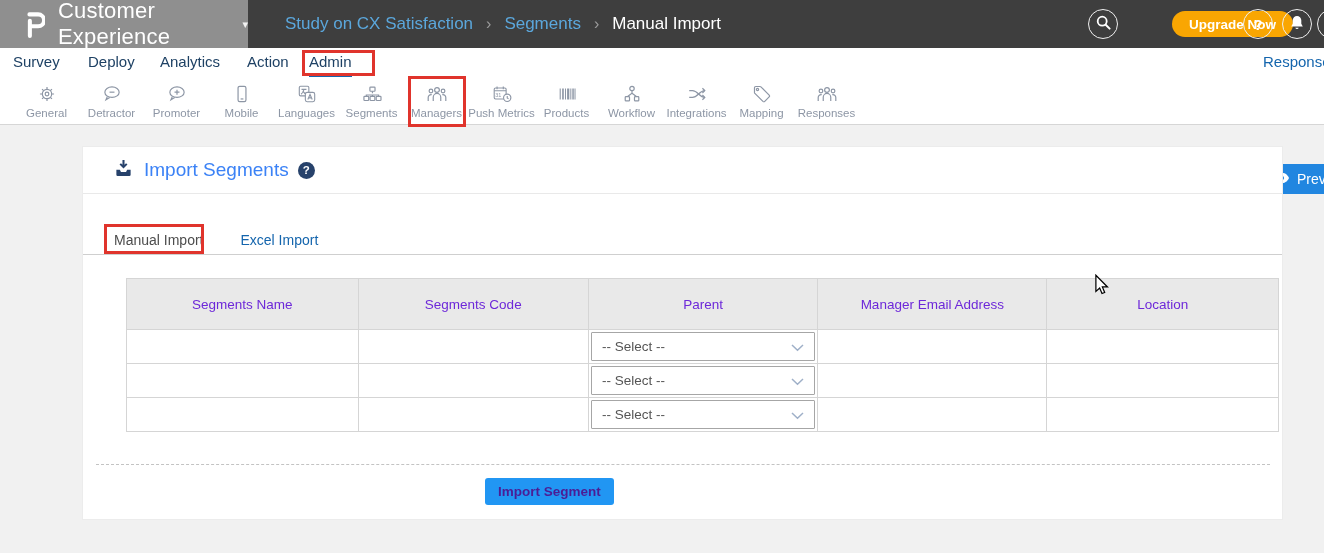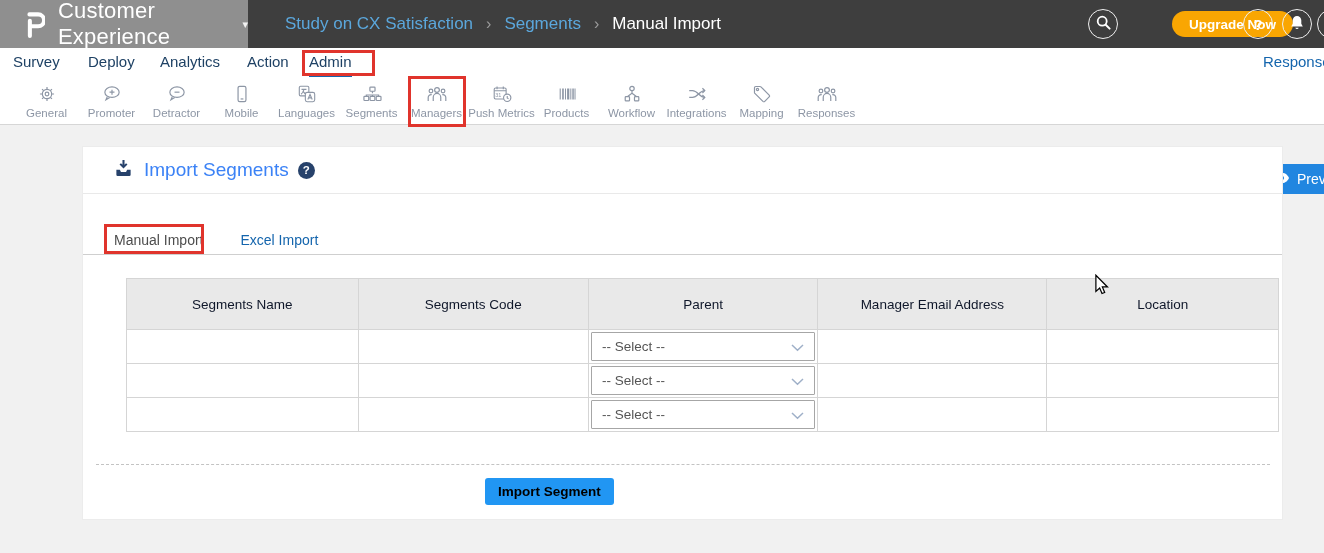--- a/index.html
+++ b/index.html
@@ -57,30 +57,30 @@
   .title-help{width:17px;height:17px;border-radius:50%;background:#27426b;color:#fff;font-size:11.5px;font-weight:bold;
     display:flex;align-items:center;justify-content:center;margin-left:9px;cursor:pointer}
   .tabs-bar{position:absolute;left:0;top:79px;width:100%;height:29px;border-bottom:1px solid #cfcfcf;
     display:flex;padding-left:31px;gap:37px}
   .imp-tab{font-size:14px;line-height:28px;cursor:pointer;text-decoration:none;white-space:nowrap}
   .imp-tab.active{color:#4d4d4d}
   .imp-tab.link{color:#1465ad}
 
   
   .seg-table{position:absolute;left:43px;top:131px;width:1153px;border-collapse:collapse;table-layout:fixed}
-  .seg-table th{height:51px;background:#e9e9e9;color:#0f172a;font-weight:normal;font-size:13.5px;
+  .seg-table th{height:51px;background:#e9e9e9;color:#6d28d9;font-weight:normal;font-size:13.5px;
     border:1px solid #d5d5d5;text-align:center}
   .seg-table td{height:33px;background:#fff;border:1px solid #d5d5d5;padding:0}
   .sel{margin:2px;height:29px;border:1px solid #a6a6a6;border-radius:1px;background:#fff;display:flex;
     align-items:center;justify-content:space-between;padding:0 10px 0 10px;cursor:pointer}
   .sel-label{font-size:13.5px;color:#555}
 
   .dashed{position:absolute;left:13px;top:317px;width:1174px;border-top:1px dashed #c3c3c3}
   .import-btn{position:absolute;left:402px;top:331px;height:27px;padding:0 13px;background:#2196f3;border:none;
-    border-radius:3px;color:#000000;font-size:13.5px;font-weight:bold;cursor:pointer;font-family:inherit}
+    border-radius:3px;color:#4c1d95;font-size:13.5px;font-weight:bold;cursor:pointer;font-family:inherit}
 
   
   .annot{position:absolute;border:3px solid #e0342c;pointer-events:none;z-index:40;background:transparent}
   .cursor{position:absolute;z-index:50;pointer-events:none}
 </style>
 </head>
 <body>
 
 <div class="screen">
 
@@ -145,34 +145,34 @@
             <path d="M12 4.3v2.5M12 17.2v2.5M4.3 12h2.5M17.2 12h2.5M6.6 6.6l1.7 1.7M15.7 15.7l1.7 1.7M17.4 6.6l-1.7 1.7M8.3 15.7l-1.7 1.7"></path>
             </svg>
         </span>
         <span class="tlabel">General</span>
       </div>
       <div class="tool">
         <span class="ticon">
           <svg width="22" height="22" viewBox="0 0 24 24" stroke="#8d96a5" fill="none" stroke-width="1.3">
             <ellipse cx="12" cy="10" rx="7.8" ry="5.7"></ellipse>
               <path d="M7 14.6l-1.6 3.8 4.1-2.5"></path>
-            <path d="M12 7.3v5.4M9.3 10h5.4"></path>
-            </svg>
-        </span>
-        <span class="tlabel">Promoter</span>
+            <path d="M9.3 10h5.4"></path>
+            </svg>
+        </span>
+        <span class="tlabel">Detractor</span>
       </div>
       <div class="tool">
         <span class="ticon">
           <svg width="22" height="22" viewBox="0 0 24 24" stroke="#8d96a5" fill="none" stroke-width="1.3">
             <ellipse cx="12" cy="10" rx="7.8" ry="5.7"></ellipse>
               <path d="M7 14.6l-1.6 3.8 4.1-2.5"></path>
-            <path d="M9.3 10h5.4"></path>
-            </svg>
-        </span>
-        <span class="tlabel">Detractor</span>
+            <path d="M12 7.3v5.4M9.3 10h5.4"></path>
+            </svg>
+        </span>
+        <span class="tlabel">Promoter</span>
       </div>
       <div class="tool">
         <span class="ticon">
           <svg width="22" height="22" viewBox="0 0 24 24" stroke="#8d96a5" fill="none" stroke-width="1.3">
             <rect x="7.7" y="3.6" width="8.6" height="16.8" rx="1.8"></rect>
               <path d="M10.5 17.4h3"></path>
             </svg>
         </span>
         <span class="tlabel">Mobile</span>
       </div>

